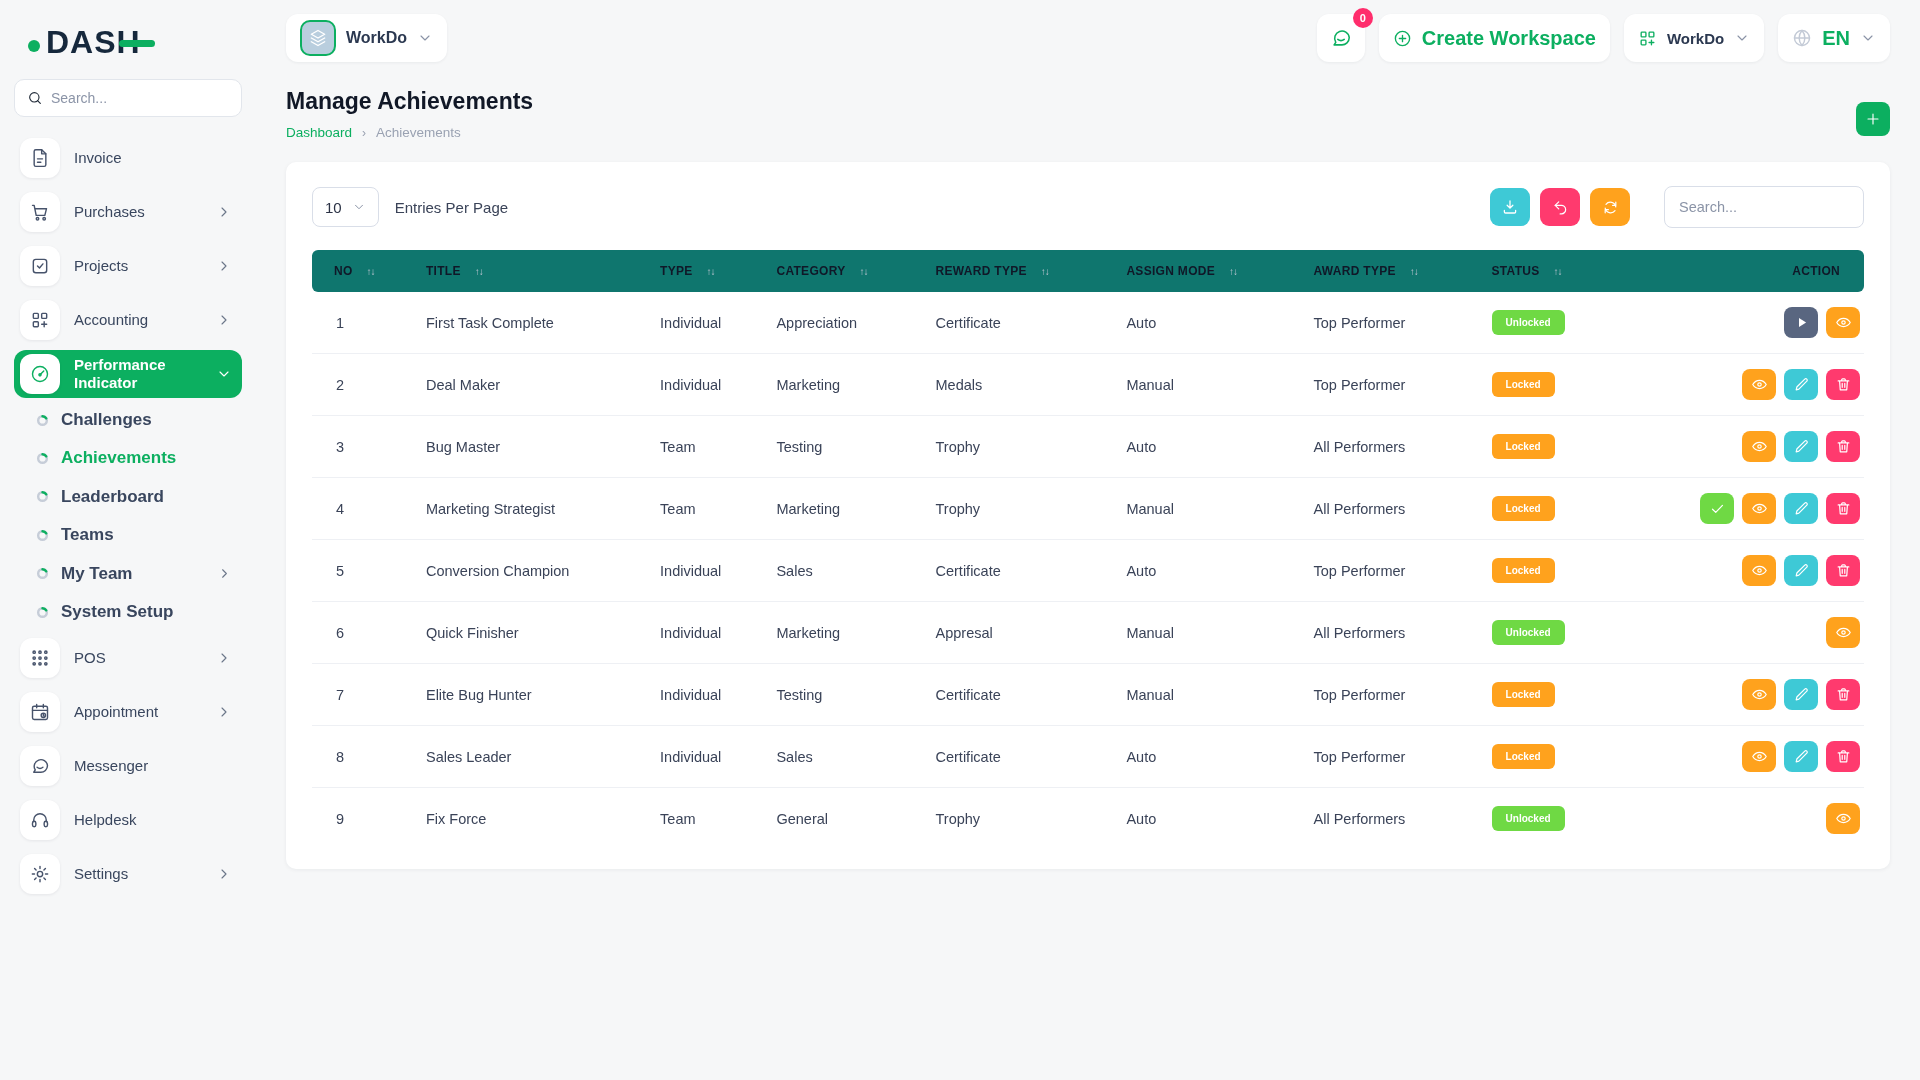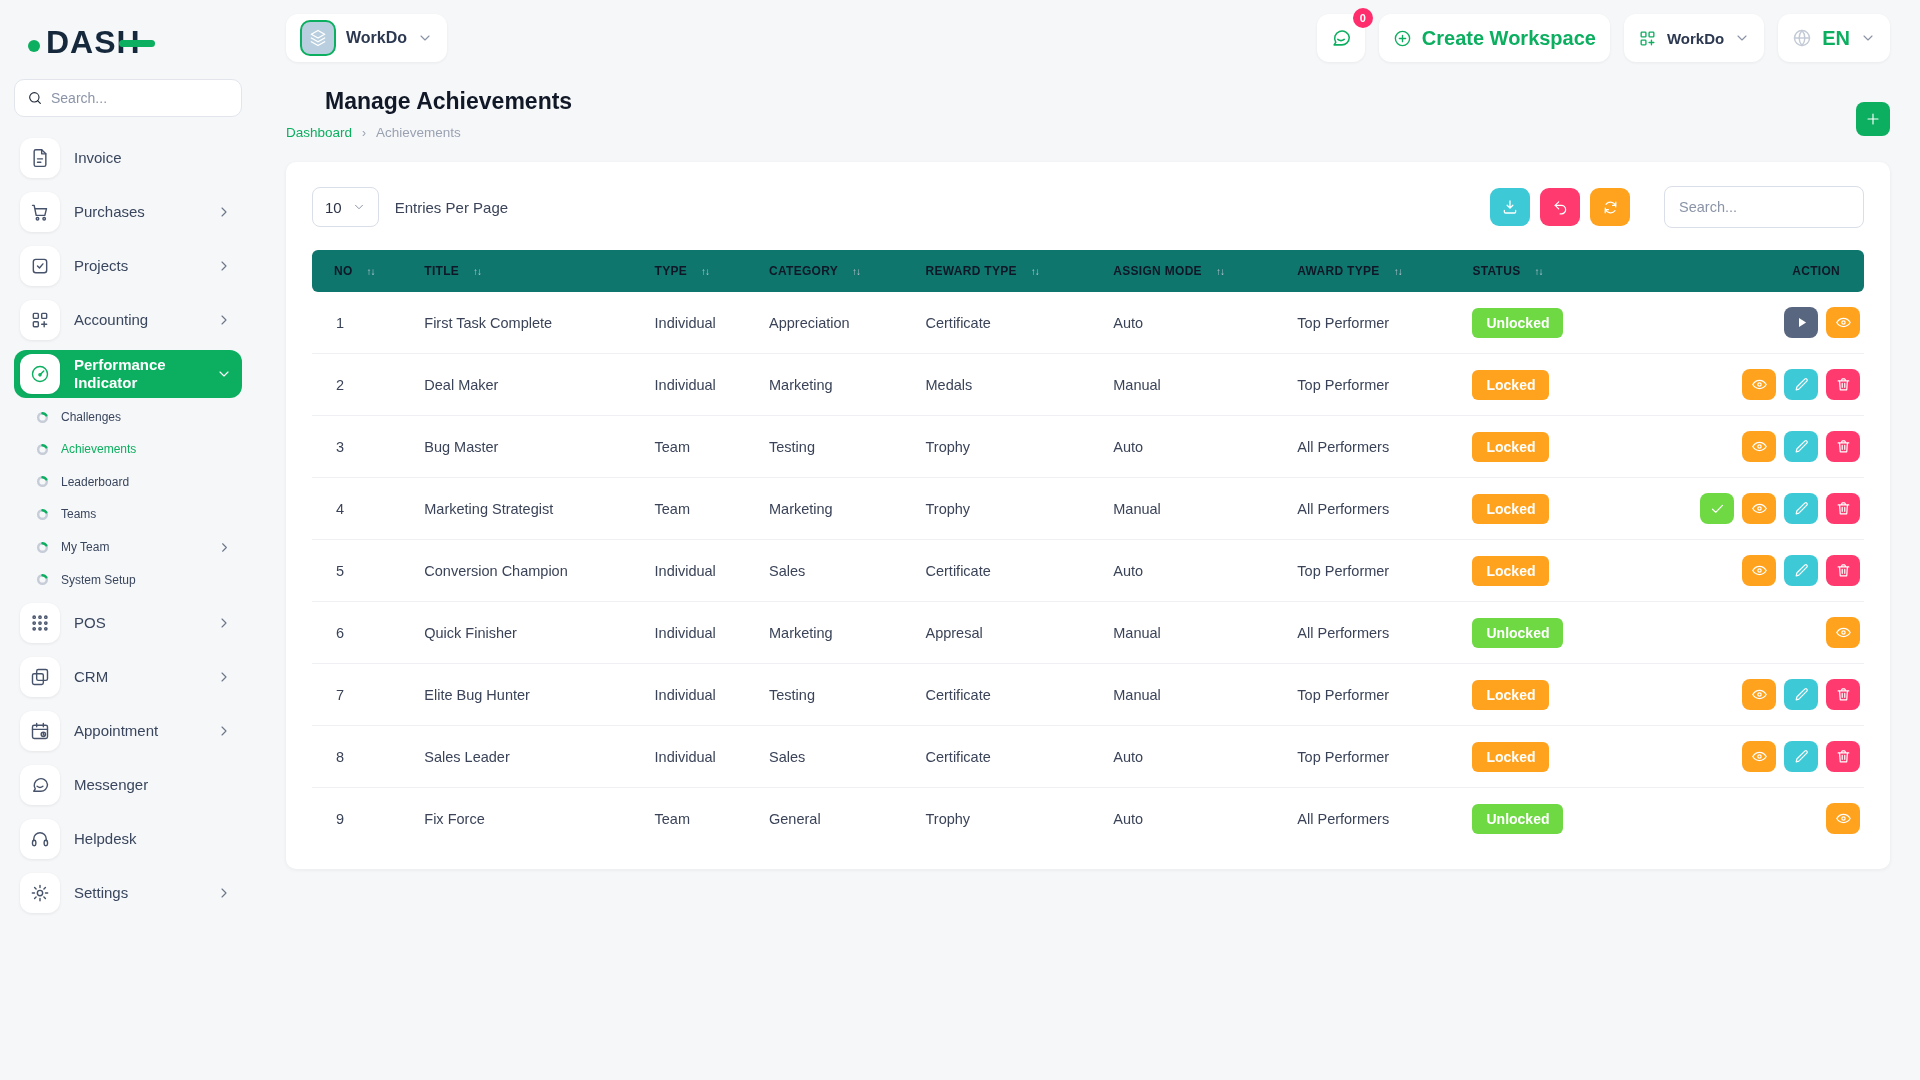--- a/index.html
+++ b/index.html
@@ -20,37 +20,37 @@
   .nav { display:flex; flex-direction:column; }
   .nav-main { display:flex; align-items:center; gap:14px; padding:4px 10px 4px 6px; margin:3px 0; border-radius:12px; cursor:pointer; }
   .icon-tile { width:40px; height:40px; min-width:40px; background:#fff; border-radius:12px; box-shadow:0 1px 3px rgba(20,30,50,.08); display:flex; align-items:center; justify-content:center; color:#47536b; }
   .nav-label { font-size:15px; color:#39465e; font-weight:500; line-height:1.2; }
   .nav-chev { margin-left:auto; color:#6b7689; display:flex; }
   .nav-main.active { background:#0CAF60; }
   .nav-main.active .nav-label { color:#fff; font-weight:700; }
   .nav-main.active .nav-chev { color:#fff; }
   .nav-main.active .icon-tile { color:#0CAF60; }
   .nav-sub { display:flex; align-items:center; gap:12px; padding:9px 10px 9px 22px; cursor:pointer; }
-  .nav-sub .nav-label { font-size:12px; }
+  .nav-sub .nav-label { font-size:17px;font-weight:bold; }
   .nav-sub.active .nav-label { color:#0CAF60; }
   
   .main { flex:1; padding:14px 30px 0 30px; }
   .topbar { display:flex; align-items:center; justify-content:space-between; }
   .pill { background:#fff; border-radius:12px; box-shadow:0 1px 3px rgba(20,30,50,.06); display:flex; align-items:center; gap:10px; padding:6px 14px; height:48px; cursor:pointer; }
   .ws-tile { width:36px; height:36px; border-radius:10px; background:#b9cede; border:2px solid #0CAF60; display:flex; align-items:center; justify-content:center; color:#fff; }
   .ws-name { font-size:16px; font-weight:600; color:#2b3850; }
   .top-right { display:flex; align-items:center; gap:14px; }
   .msg-btn { position:relative; width:48px; justify-content:center; padding:6px; }
   .badge { position:absolute; top:-6px; right:-8px; background:#FF2D6C; color:#fff; font-size:11px; font-weight:700; min-width:20px; height:20px; border-radius:10px; display:flex; align-items:center; justify-content:center; padding:0 6px; }
   .green-text { color:#0CAF60; font-size:20px; font-weight:600; }
   .dark-text { font-size:15px; font-weight:600; color:#2b3850; }
   .chev { color:#8a93a6; display:flex; }
   
   .title-row { display:flex; align-items:flex-start; justify-content:space-between; margin-top:26px; }
-  .page-title { font-size:23px; font-weight:700; color:#111827;margin-left:39px; }
+  .page-title { font-size:23px; font-weight:700; color:#111827; }
   .breadcrumb { display:flex; align-items:center; gap:10px; margin-top:10px; font-size:13.5px; }
   .bc-link { color:#0CAF60; cursor:pointer; }
   .bc-sep { color:#9aa2b2; font-size:12px; }
   .bc-current { color:#9aa2b2; }
   .add-btn { width:34px; height:34px; border-radius:8px; background:#0CAF60; color:#fff; border:none; font-size:20px; display:flex; align-items:center; justify-content:center; cursor:pointer; margin-top:14px; }
   
   .card { background:#fff; border-radius:10px; box-shadow:0 1px 4px rgba(20,30,50,.06); margin-top:22px; padding:24px 26px 20px 26px; }
   .toolbar { display:flex; align-items:center; justify-content:space-between;gap:24px; }
   .toolbar-left { display:flex; align-items:center; gap:16px; }
   .entries-select { display:flex; align-items:center; gap:10px; border:1px solid #d9dee8; border-radius:8px; height:40px; padding:0 12px; font-size:15px; color:#2b3245; cursor:pointer; background:#fff; }
@@ -65,21 +65,21 @@
   
   table { width:100%; border-collapse:collapse; margin-top:22px; }
   thead th { background:#0f766e; text-align:left; font-size:12px; font-weight:700; color:#101828; text-transform:uppercase; letter-spacing:.3px; padding:14px 10px; white-space:nowrap; }
   thead th:first-child { padding-left:22px; border-radius:6px 0 0 6px; }
   thead th:last-child { text-align:right; padding-right:24px; border-radius:0 6px 6px 0; }
   .sort-glyph { color:#c2c8d5; font-size:10px; margin-left:14px; letter-spacing:-1px; }
   tbody td { padding:15px 10px; border-bottom:1px solid #eef0f4; font-size:14.5px; color:#3a4358; }
   tbody tr:last-child td { border-bottom:none; }
   tbody td:first-child { padding-left:24px; }
   tbody td:last-child { text-align:right; padding-right:4px; }
-  .status-badge { display:inline-block; padding:7px 14px; border-radius:6px; color:#fff; font-size:14px; font-weight:600; }
+  .status-badge { display:inline-block; padding:7px 14px; border-radius:6px; color:#fff; font-size:10px; font-weight:600; }
   .status-unlocked { background:#6FD944; }
   .status-locked { background:#FFA21D; }
   .actions { display:flex; justify-content:flex-end; gap:8px; }
   .act-btn { width:34px; height:31px; border-radius:8px; border:none; display:flex; align-items:center; justify-content:center; color:#fff; cursor:pointer; }
   .act-play { background:#596680; }
   .act-view { background:#FFA21D; }
   .act-edit { background:#3EC9D6; }
   .act-delete { background:#FF3A6E; }
   .act-check { background:#6FD944; }
   
@@ -254,34 +254,20 @@
         <span class="nav-label">POS</span>
         <span class="nav-chev">
           <svg width="16" height="16" viewBox="0 0 24 24" fill="none" stroke="currentColor" stroke-width="1.7" stroke-linecap="round" stroke-linejoin="round">
             <path d="m9 6 6 6-6 6"></path>
           </svg>
         </span>
       </div>
       <div class="nav-main">
         <span class="icon-tile">
           <svg width="20" height="20" viewBox="0 0 24 24" fill="none" stroke="currentColor" stroke-width="1.7" stroke-linecap="round" stroke-linejoin="round">
-            <rect x="8" y="3" width="13" height="13" rx="2"></rect>
-            <rect x="3" y="8" width="13" height="13" rx="2"></rect>
-          </svg>
-        </span>
-        <span class="nav-label">CRM</span>
-        <span class="nav-chev">
-          <svg width="16" height="16" viewBox="0 0 24 24" fill="none" stroke="currentColor" stroke-width="1.7" stroke-linecap="round" stroke-linejoin="round">
-            <path d="m9 6 6 6-6 6"></path>
-          </svg>
-        </span>
-      </div>
-      <div class="nav-main">
-        <span class="icon-tile">
-          <svg width="20" height="20" viewBox="0 0 24 24" fill="none" stroke="currentColor" stroke-width="1.7" stroke-linecap="round" stroke-linejoin="round">
             <rect x="3" y="5" width="18" height="16" rx="2"></rect>
             <path d="M8 3v4M16 3v4M3 10h18"></path>
             <circle cx="16" cy="16" r="2.6"></circle>
             <path d="M16 14.8v1.4l1 .8"></path>
           </svg>
         </span>
         <span class="nav-label">Appointment</span>
         <span class="nav-chev">
           <svg width="16" height="16" viewBox="0 0 24 24" fill="none" stroke="currentColor" stroke-width="1.7" stroke-linecap="round" stroke-linejoin="round">
             <path d="m9 6 6 6-6 6"></path>

